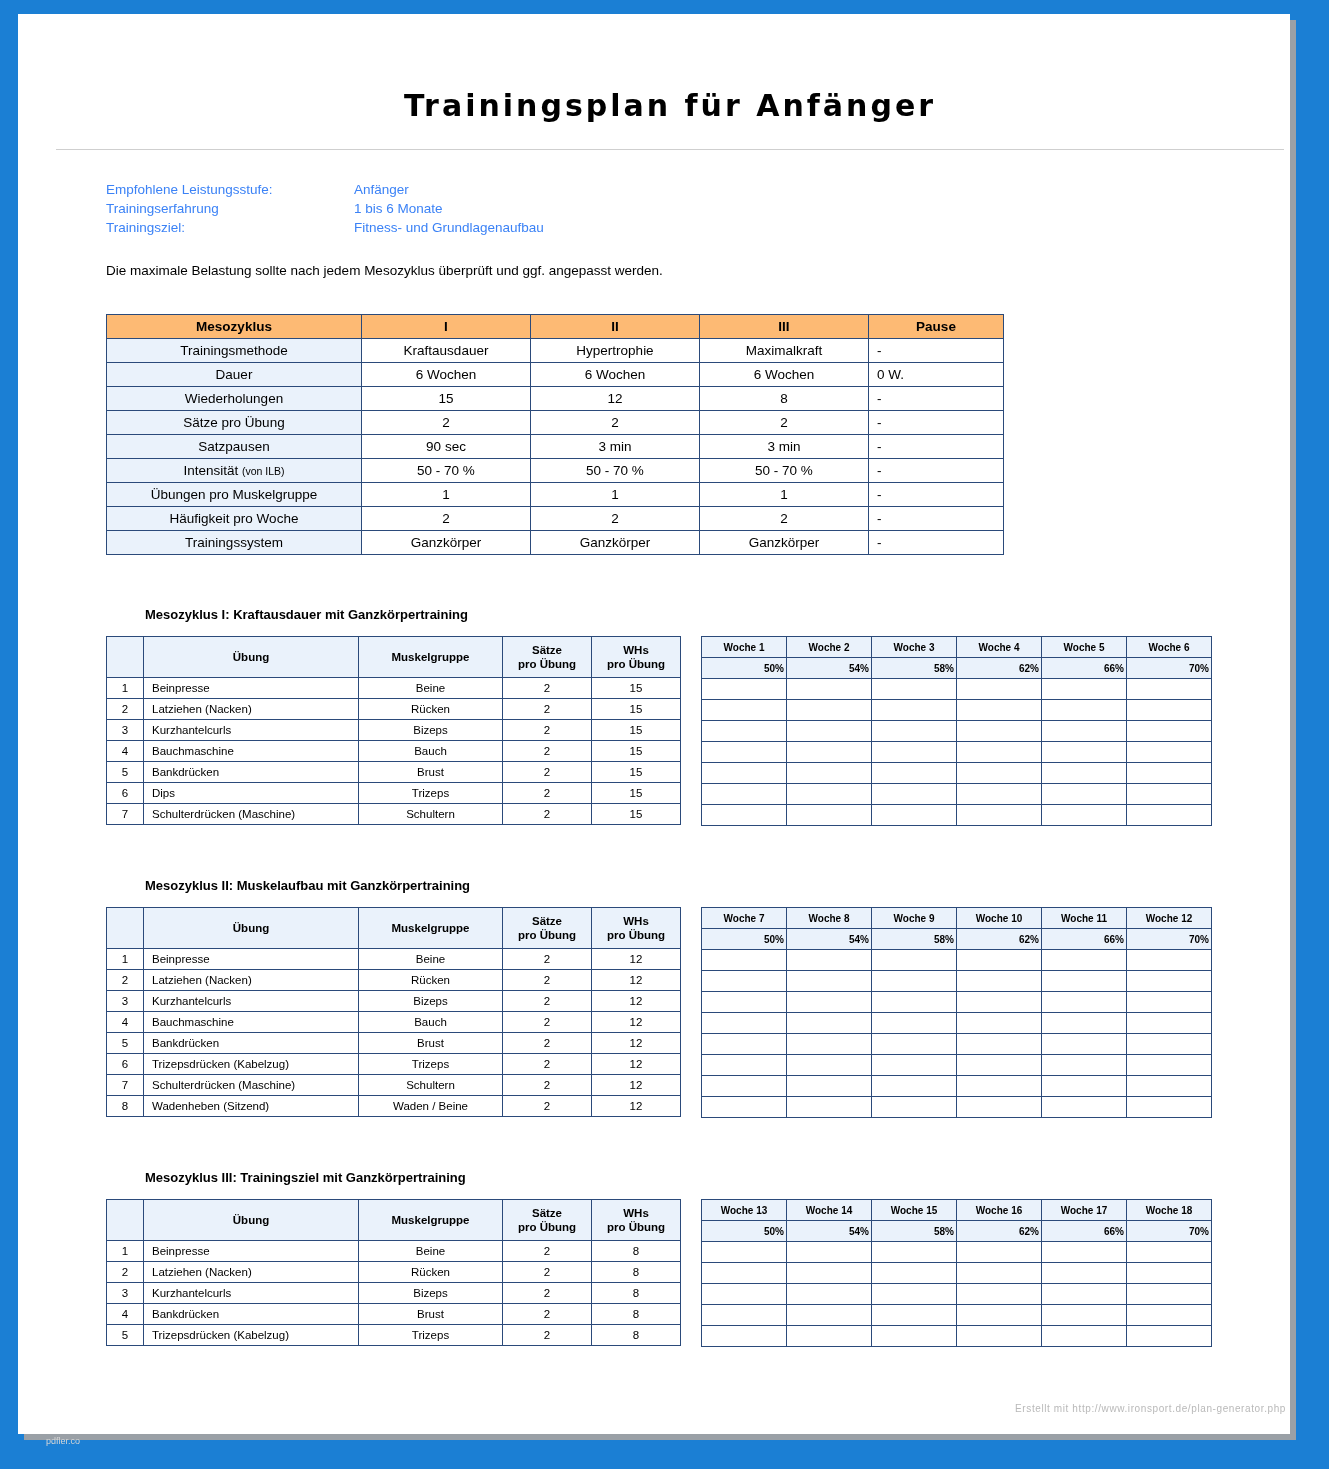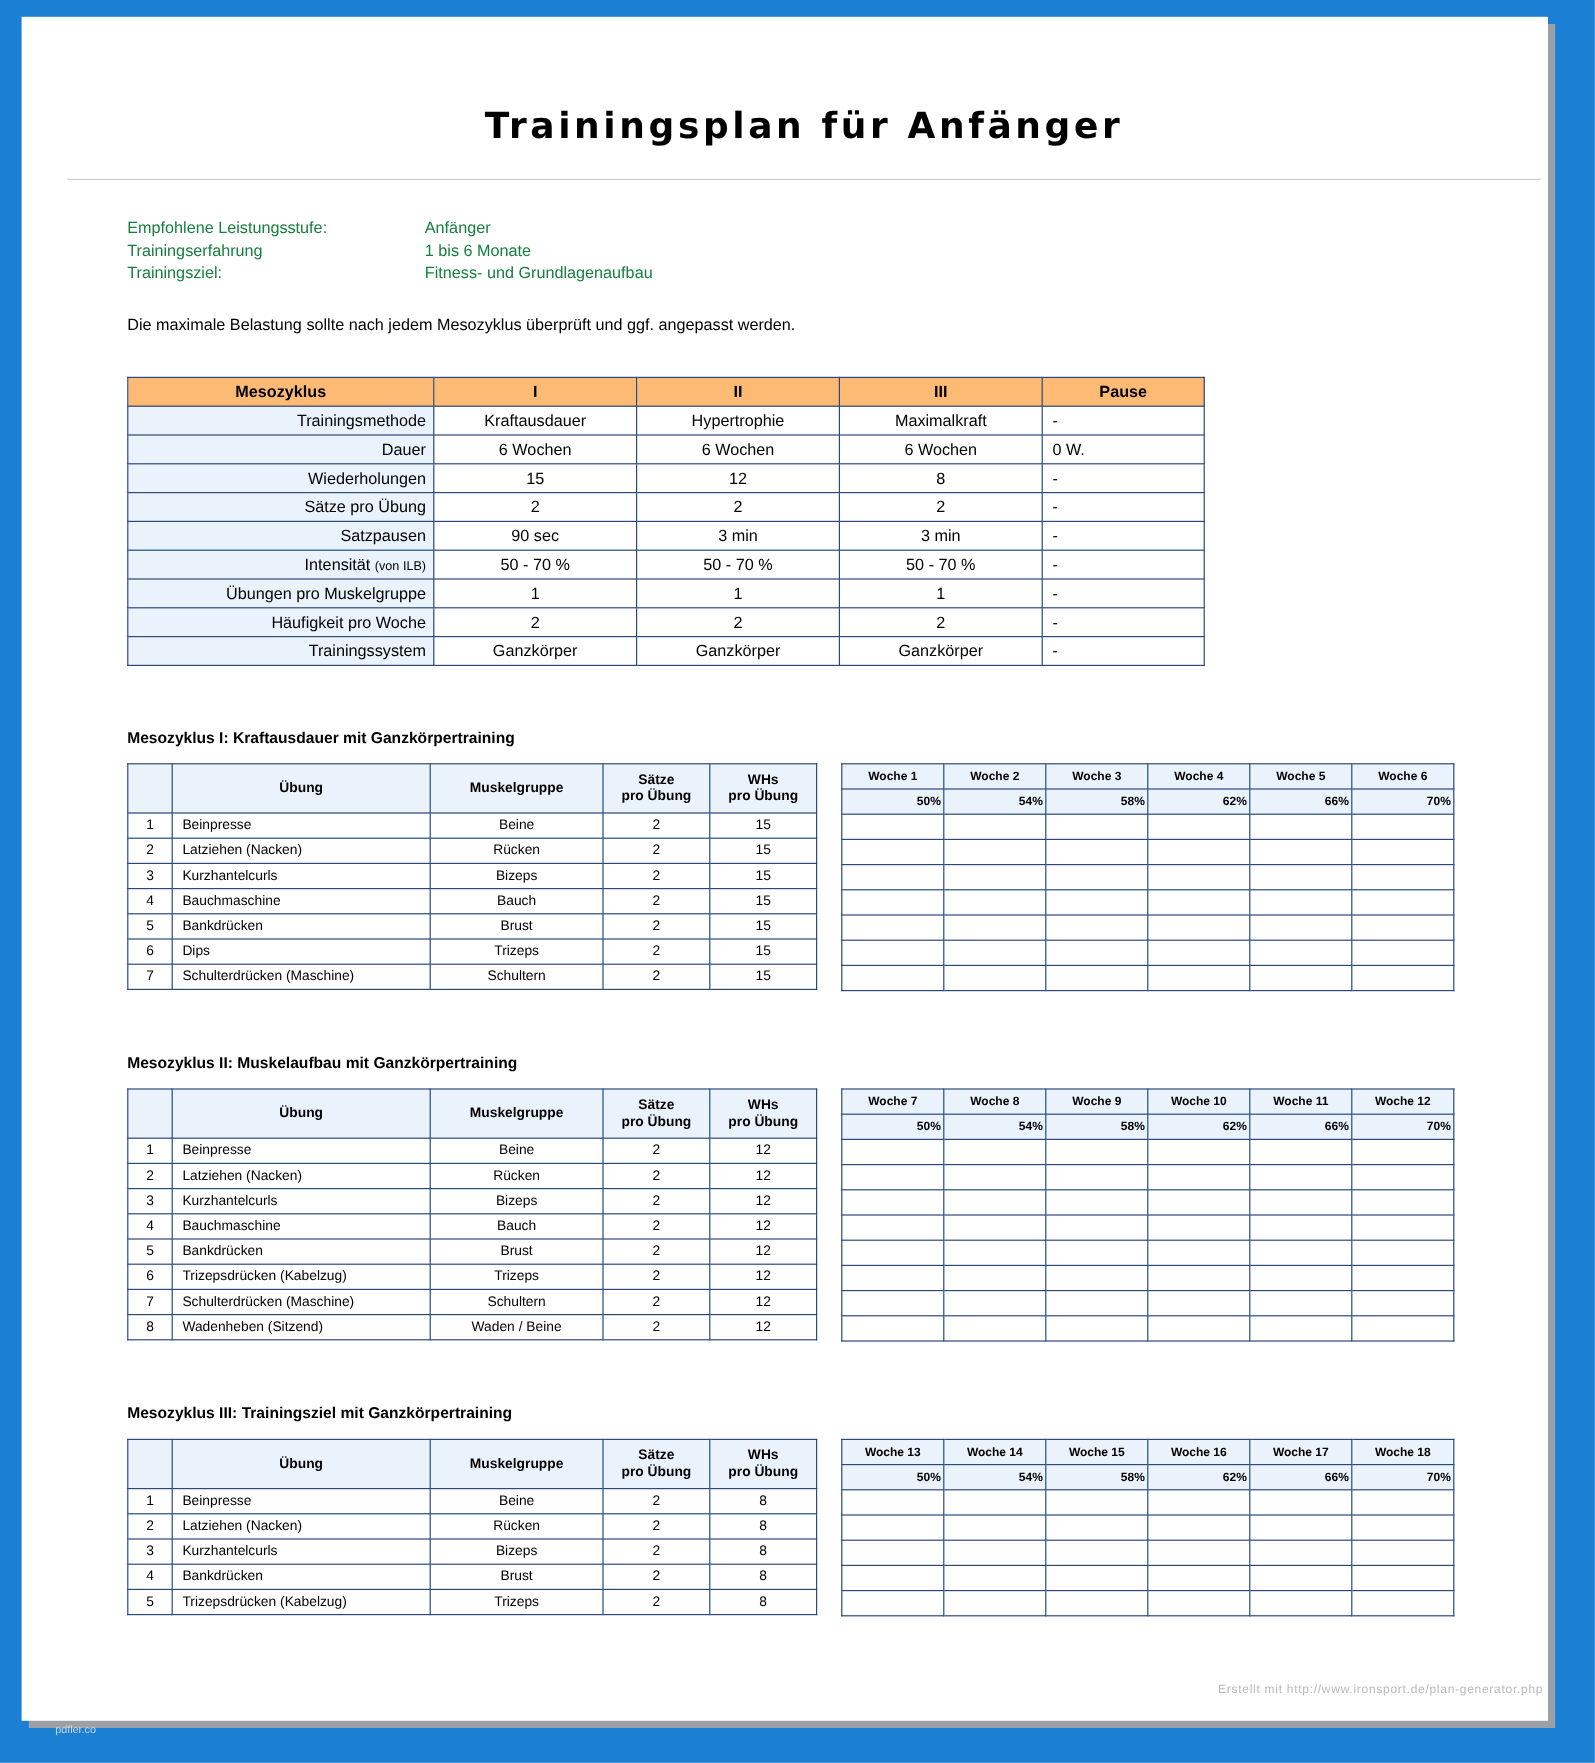--- a/index.html
+++ b/index.html
@@ -53,21 +53,21 @@
     margin-top: 58px;
     font-family: "DejaVu Sans", sans-serif;
   }
   .title-rule {
     margin: 26px 22px 0 22px;
     border-bottom: 1px solid #cfcfcf;
   }
   .meta {
     margin: 32px 0 0 72px;
     font-size: 13.5px;
-    color: #15803d;
+    color: #3b82f6;
   }
   .meta-row {
     display: flex;
     margin-bottom: 4px;
   }
   .meta-label { width: 248px; }
   .note {
     margin: 28px 0 0 72px;
     font-size: 13.5px;
   }
@@ -88,37 +88,37 @@
     background: #fdba74;
     font-weight: bold;
     text-align: center;
   }
   .tbl-main th.first {
     text-align: center;
   }
   .tbl-main td.rowlabel {
     background: #eaf2fb;
     width: 242px;
-    text-align: right;
+    text-align: center;
   }
   .tbl-main td.val {
     width: 156px;
     text-align: center;
   }
   .tbl-main td.pause {
     width: 120px;
     text-align: left;
     padding-left: 8px;
   }
   .small-caps {
     font-size: 10.5px;
   }
 
   .section-title {
-    margin: 52px 0 0 72px;
+    margin: 52px 0 0 111px;
     font-size: 13px;
     font-weight: bold;
   }
   .block {
     margin: 14px 0 0 72px;
     display: flex;
     align-items: flex-start;
   }
   .tbl-ex {
     font-size: 11.5px;

